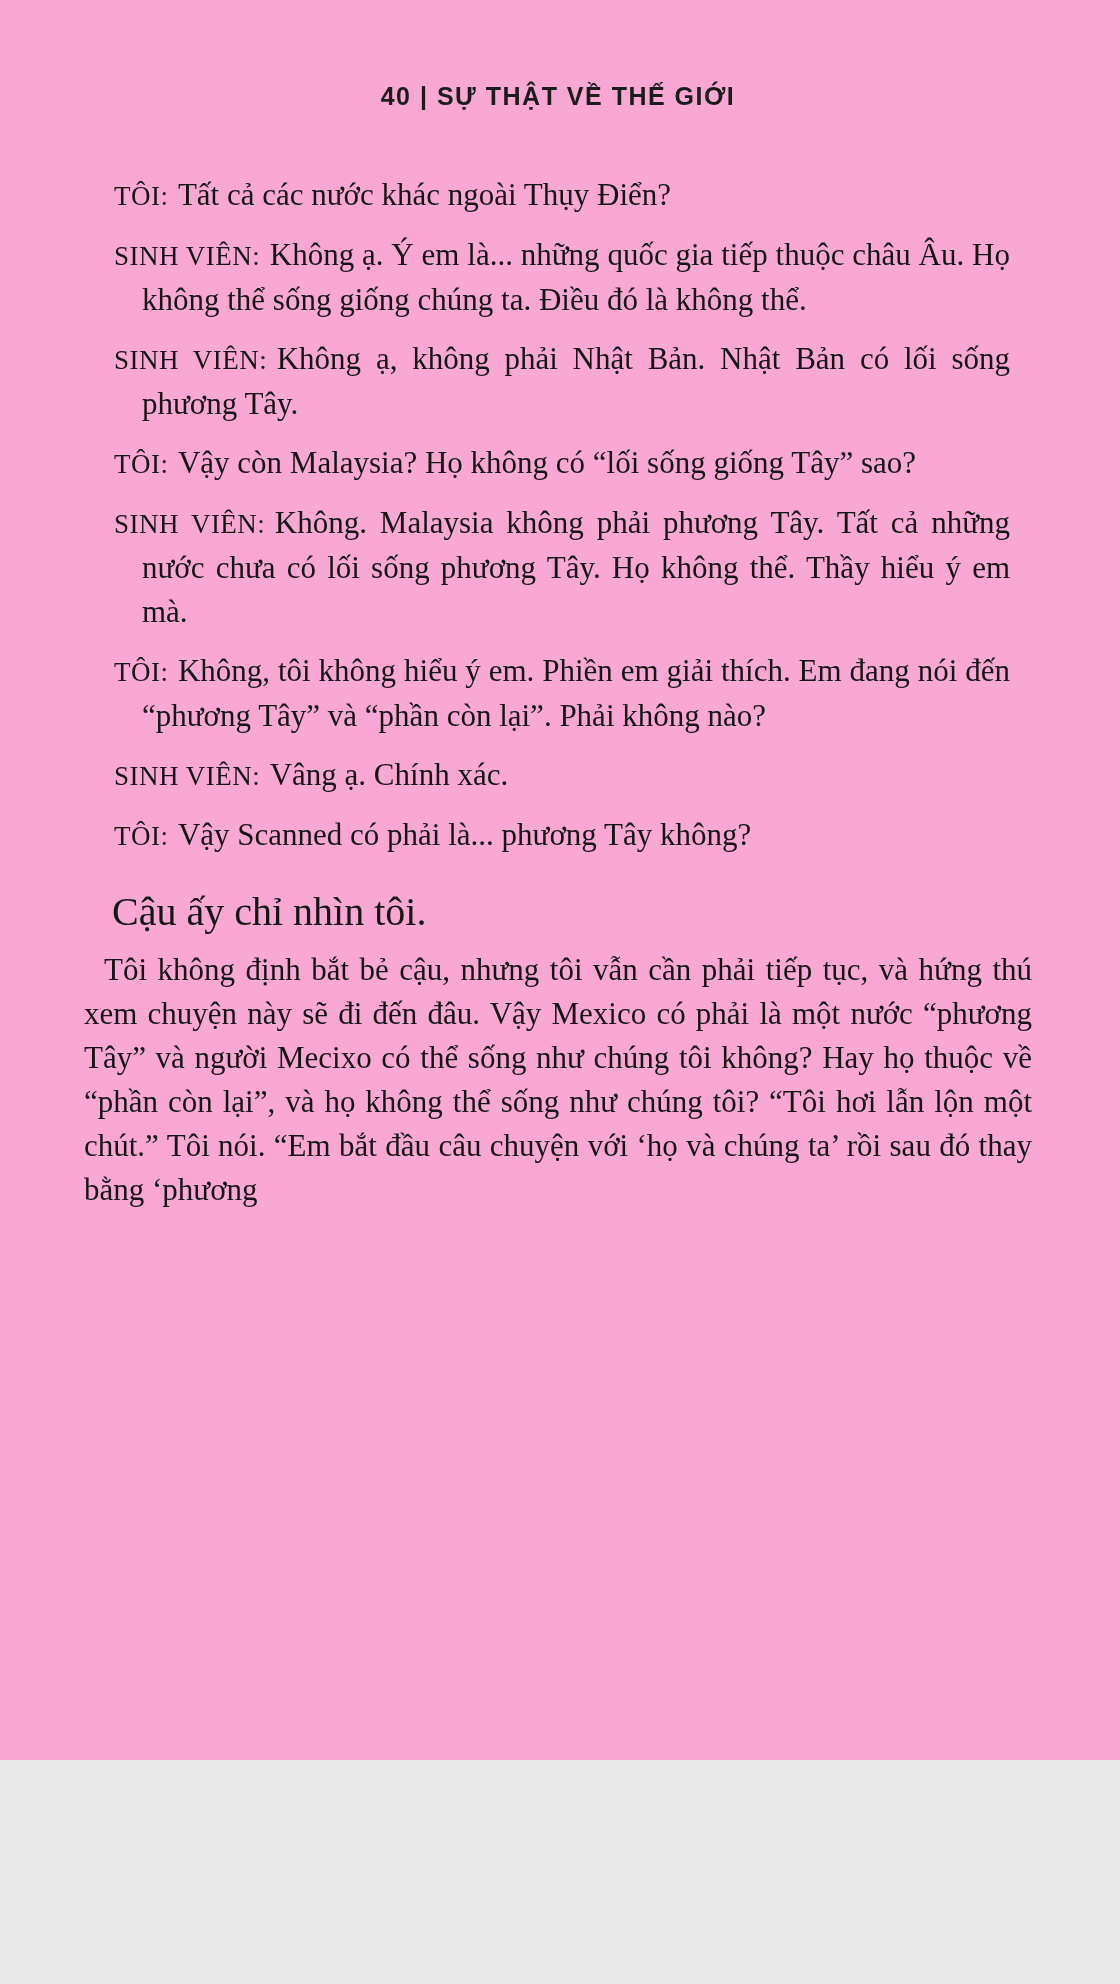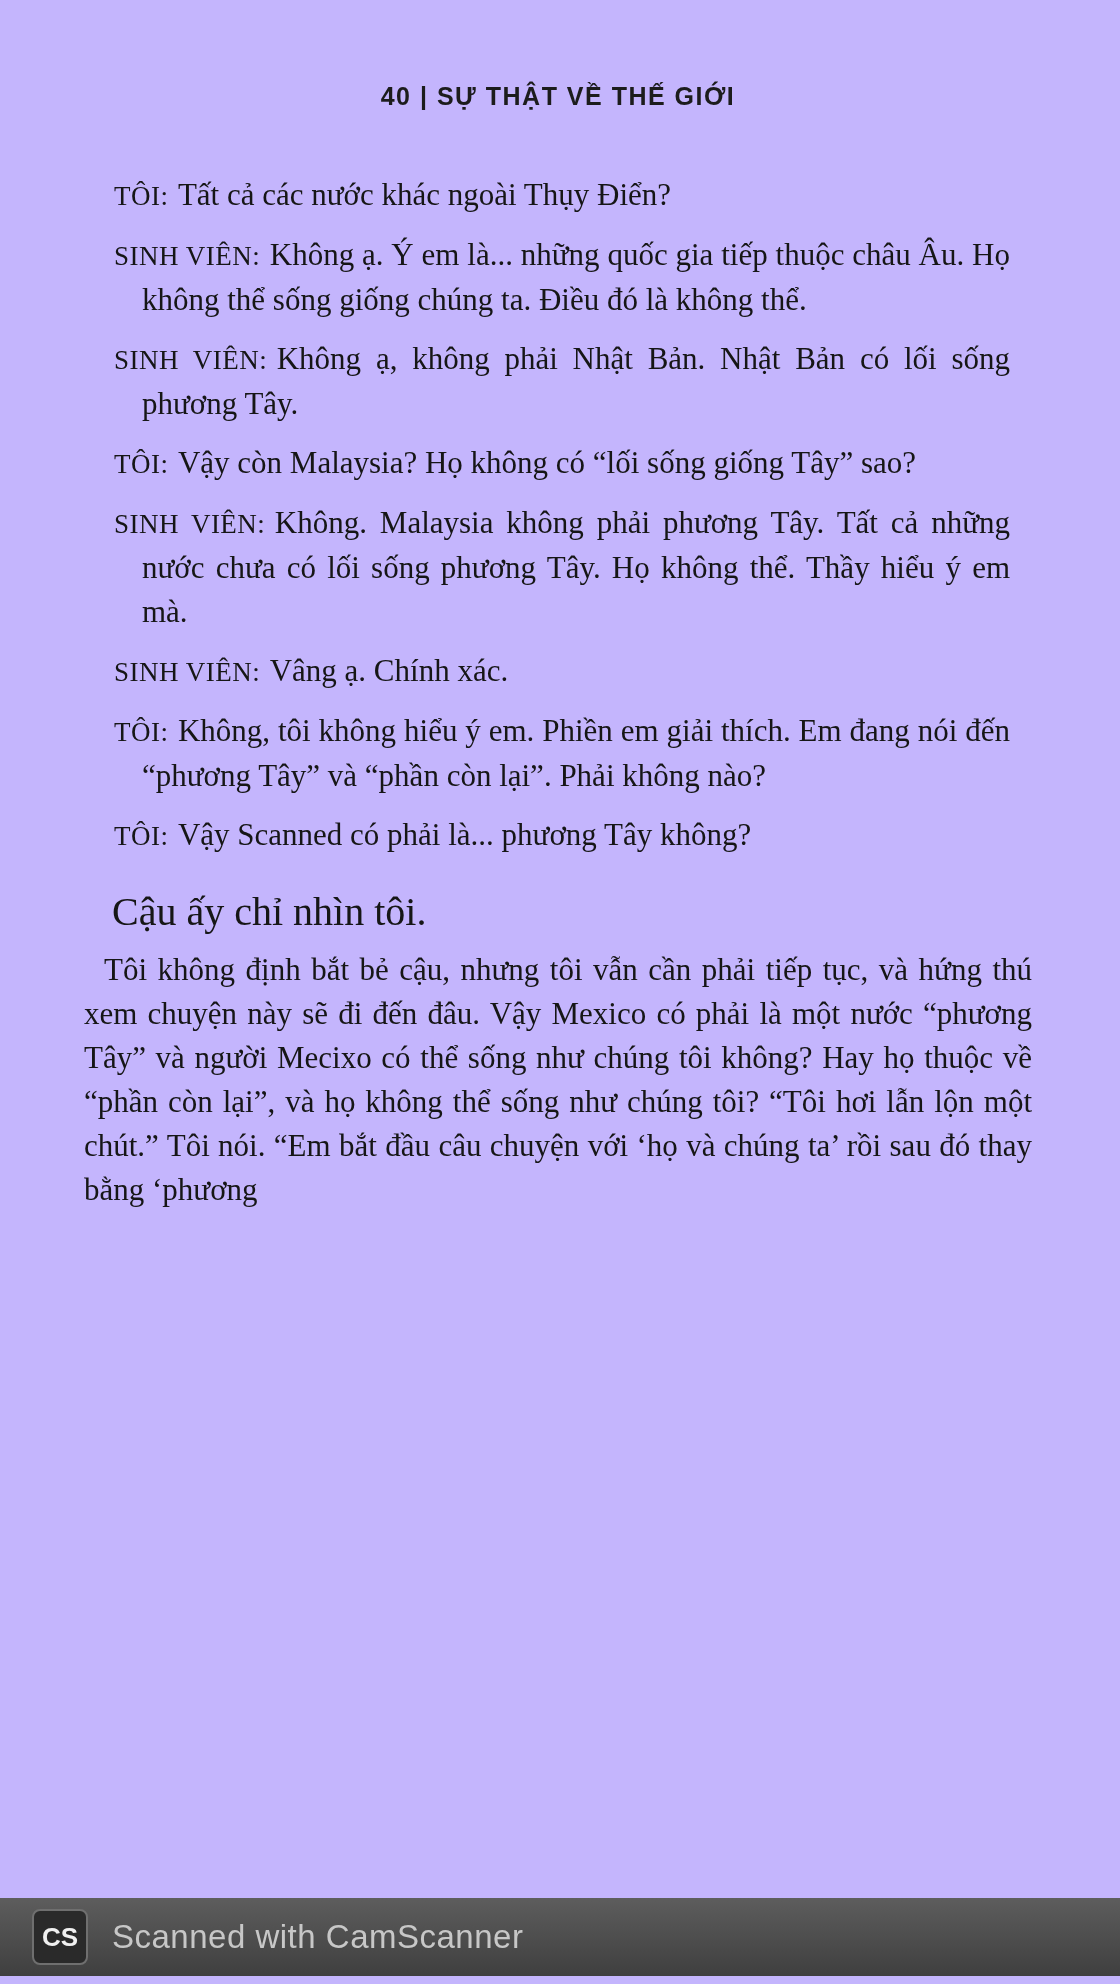--- a/index.html
+++ b/index.html
@@ -3,23 +3,23 @@
 <meta charset="utf-8">
 <style>
   html, body {
     margin: 0;
     padding: 0;
     background: #e8e8e8;
   }
   .page {
     position: relative;
     width: 1120px;
-    height: 1984px;
+    height: 1760px;
     margin: 0 auto;
-    background: #c4b5fd;
+    background: #f9a8d4;
     overflow: hidden;
     font-family: "Liberation Serif", "DejaVu Serif", serif;
     color: #161616;
   }
   .page-inner {
     padding: 82px 76px 0 72px;
   }
   .header {
     text-align: center;
     font-family: "Liberation Sans", "DejaVu Sans", sans-serif;
@@ -120,37 +120,33 @@
 
       <p class="dialogue">
         <span class="speaker">TÔI:</span><span>Vậy còn Malaysia? Họ không có “lối sống giống Tây” sao?</span>
       </p>
 
       <p class="dialogue">
         <span class="speaker">SINH VIÊN:</span><span>Không. Malaysia không phải phương Tây. Tất cả những nước chưa có lối sống phương Tây. Họ không thể. Thầy hiểu ý em mà.</span>
       </p>
 
       <p class="dialogue">
-        <span class="speaker">SINH VIÊN:</span><span>Vâng ạ. Chính xác.</span>
+        <span class="speaker">TÔI:</span><span>Không, tôi không hiểu ý em. Phiền em giải thích. Em đang nói đến “phương Tây” và “phần còn lại”. Phải không nào?</span>
       </p>
 
       <p class="dialogue">
-        <span class="speaker">TÔI:</span><span>Không, tôi không hiểu ý em. Phiền em giải thích. Em đang nói đến “phương Tây” và “phần còn lại”. Phải không nào?</span>
+        <span class="speaker">SINH VIÊN:</span><span>Vâng ạ. Chính xác.</span>
       </p>
 
       <p class="dialogue">
         <span class="speaker">TÔI:</span><span>Vậy Scanned có phải là... phương Tây không?</span>
       </p>
 
     </div>
 
     <div class="narrative-section">
       <p class="narrative-lead">Cậu ấy chỉ nhìn tôi.</p>
       <p class="narrative">Tôi không định bắt bẻ cậu, nhưng tôi vẫn cần phải tiếp tục, và hứng thú xem chuyện này sẽ đi đến đâu. Vậy Mexico có phải là một nước “phương Tây” và người Mecixo có thể sống như chúng tôi không? Hay họ thuộc về “phần còn lại”, và họ không thể sống như chúng tôi? “Tôi hơi lẫn lộn một chút.” Tôi nói. “Em bắt đầu câu chuyện với ‘họ và chúng ta’ rồi sau đó thay bằng ‘phương</p>
     </div>
 
   </div>
 
-  <div class="footer-bar">
-    <div class="cs-logo">CS</div>
-    <div class="footer-text">Scanned with CamScanner</div>
-  </div>
 </div>
 
 </body></html>

